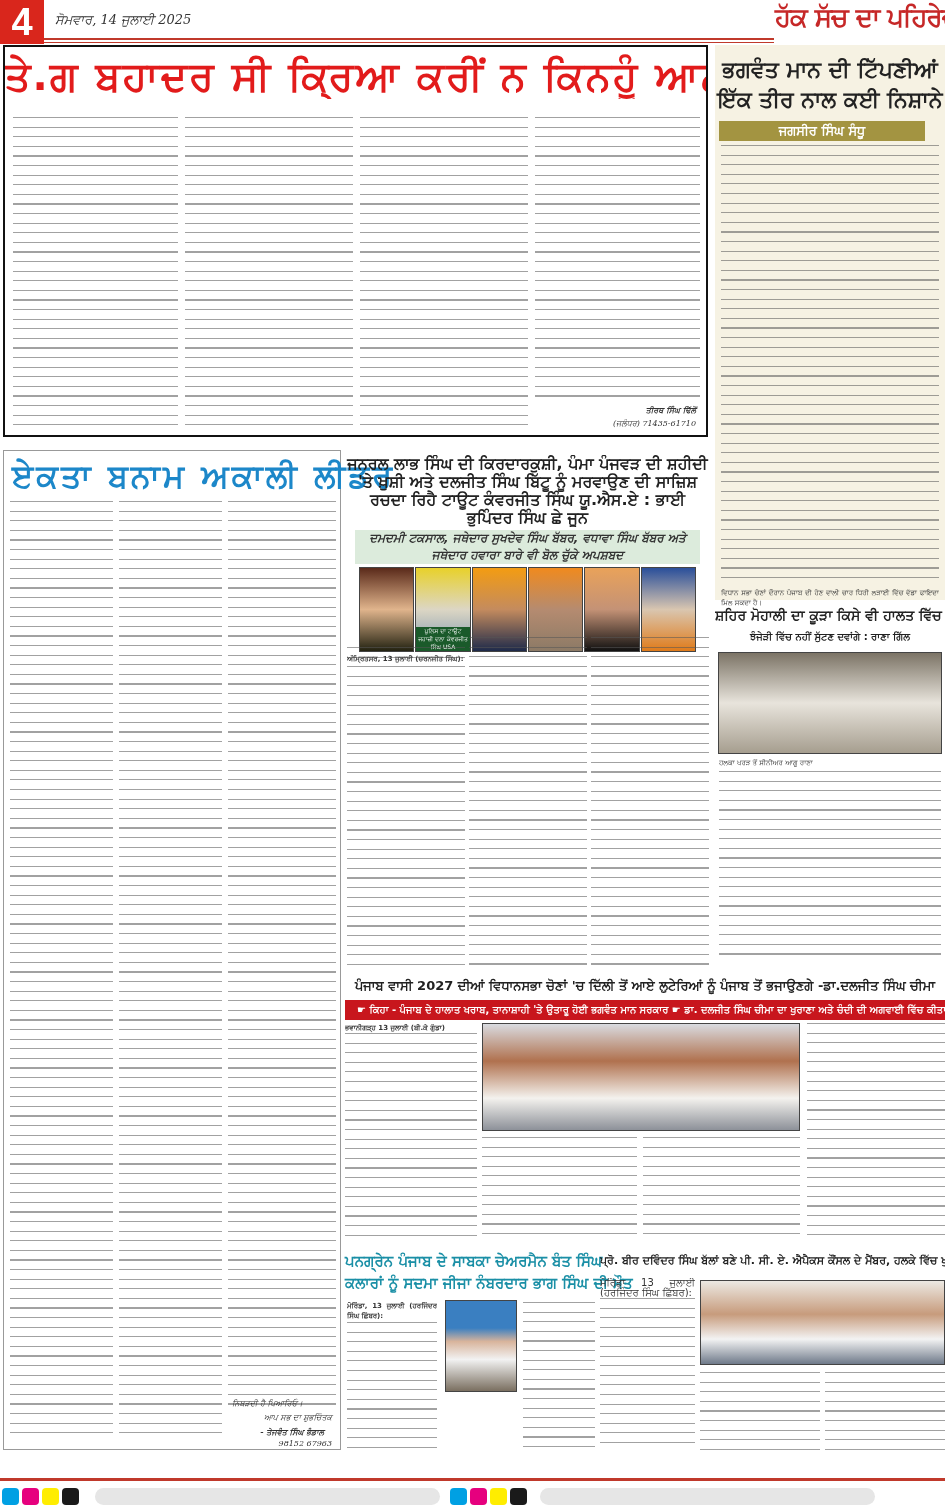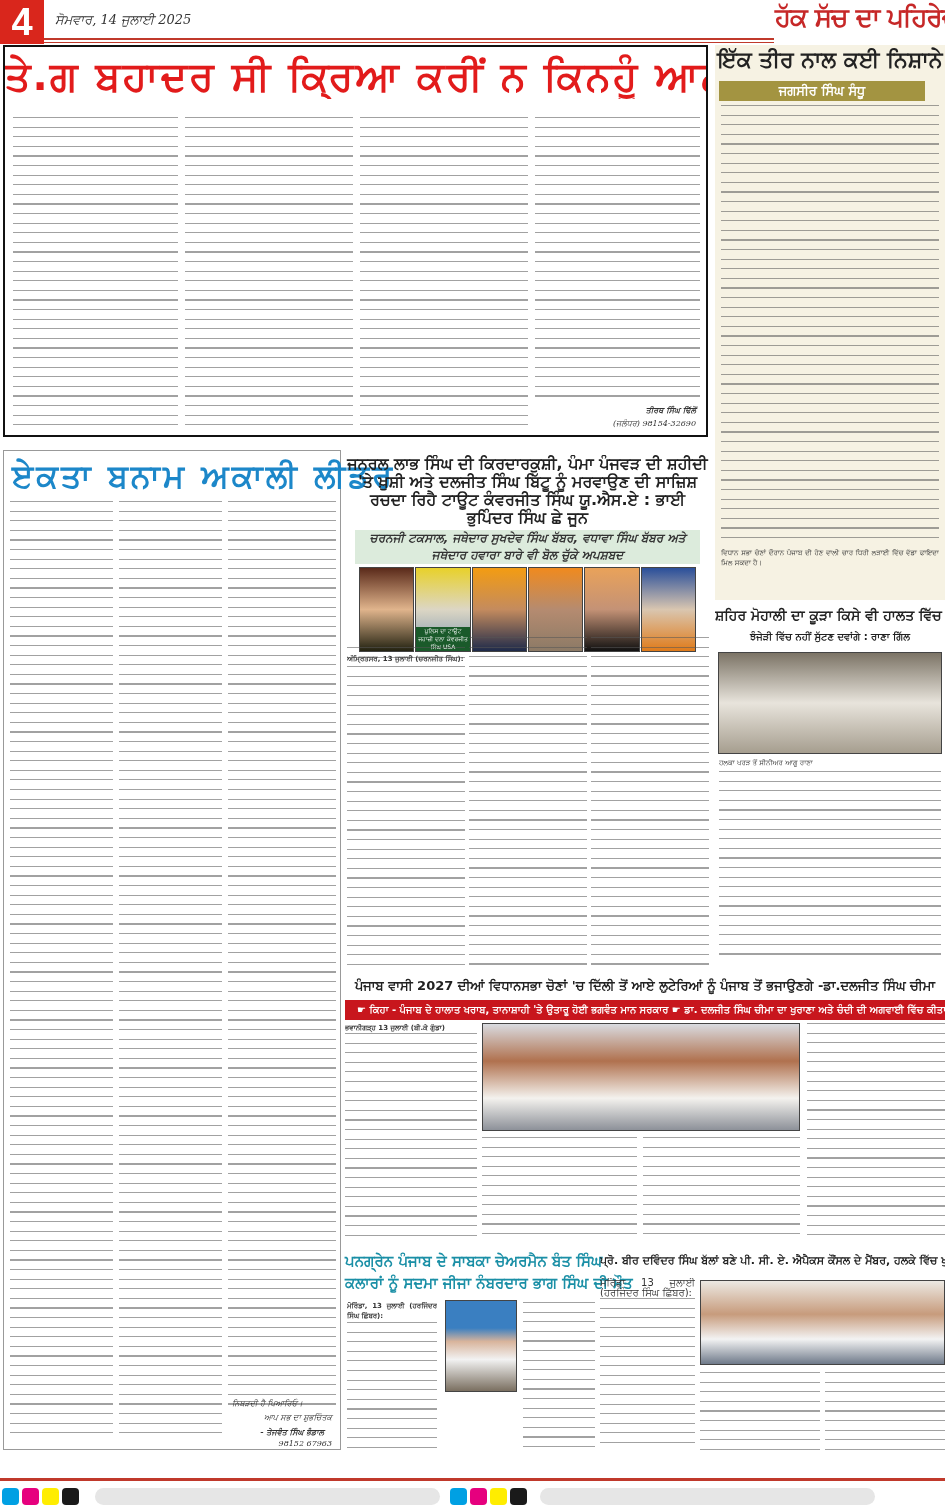--- a/index.html
+++ b/index.html
@@ -38,24 +38,25 @@
   <span>ਹੱਕ ਸੱਚ ਦਾ ਪਹਿਰੇਦਾਰ</span>
 </div>
 
 <div class="abs box" style="left:3px;top:45px;width:705px;height:392px">
   <div class="headline-red" style="margin-top:6px;line-height:46px">ਤੇ.ਗ ਬਹਾਦਰ ਸੀ ਕ੍ਰਿਆ ਕਰੀਂ ਨ ਕਿਨਹੂੰ ਆਨ</div>
   <div class="abs col-text lines" style="left:8px;top:70px;width:165px;height:312px"></div>
   <div class="abs col-text lines" style="left:180px;top:70px;width:168px;height:312px"></div>
   <div class="abs col-text lines" style="left:355px;top:70px;width:168px;height:312px"></div>
   <div class="abs col-text lines" style="left:530px;top:70px;width:165px;height:285px"></div>
   <div class="abs sign" style="right:10px;top:358px;font-weight:bold">ਤੀਰਥ ਸਿੰਘ ਢਿੱਲੋਂ</div>
-  <div class="abs sign" style="right:10px;top:372px">(ਜਲੰਧਰ) 98154-32690</div>
+  <div class="abs sign" style="right:10px;top:372px">(ਜਲੰਧਰ) 71435-61710</div>
 </div>
 
 <div class="abs" style="left:715px;top:45px;width:230px;height:555px;background:#f6f2e3">
+  <div class="sub-h" style="margin-top:10px">ਭਗਵੰਤ ਮਾਨ ਦੀ ਟਿੱਪਣੀਆਂ</div>
   <div class="sub-h">ਇੱਕ ਤੀਰ ਨਾਲ ਕਈ ਨਿਸ਼ਾਨੇ</div>
   <div class="byline-bar" style="margin:6px 20px 4px 4px">ਜਗਸੀਰ ਸਿੰਘ ਸੰਧੂ</div>
   <div class="col-text lines" style="margin:4px 6px;height:440px"></div>
   <div class="col-text" style="margin:0 6px;font-size:7px">ਵਿਧਾਨ ਸਭਾ ਚੋਣਾਂ ਦੌਰਾਨ ਪੰਜਾਬ ਦੀ ਹੋਣ ਵਾਲੀ ਚਾਰ ਧਿਰੀ ਲੜਾਈ ਵਿੱਚ ਵੱਡਾ ਫਾਇਦਾ ਮਿਲ ਸਕਦਾ ਹੈ।</div>
 </div>
 
 <div class="abs" style="left:715px;top:605px;width:230px;height:370px">
   <div class="dark-h" style="font-size:14px">ਸ਼ਹਿਰ ਮੋਹਾਲੀ ਦਾ ਕੂੜਾ ਕਿਸੇ ਵੀ ਹਾਲਤ ਵਿੱਚ ਪਿੰਡ</div>
   <div class="dark-h" style="font-size:10px">ਝੰਜੇੜੀ ਵਿੱਚ ਨਹੀਂ ਸੁੱਟਣ ਦਵਾਂਗੇ : ਰਾਣਾ ਗਿੱਲ</div>
   <div class="photo" style="margin:5px 3px;height:102px;background:linear-gradient(180deg,#7c7466,#e8e4dc 50%,#a69e8f)"></div>
@@ -69,21 +70,21 @@
   <div class="abs col-text lines" style="left:115px;top:50px;width:103px;height:940px"></div>
   <div class="abs col-text lines" style="left:224px;top:50px;width:108px;height:905px"></div>
   <div class="abs sign" style="left:228px;top:948px;text-align:right">ਨਿਬੜਦੀ ਹੈ ਪਿਆਰਿਓ।</div>
   <div class="abs sign" style="right:8px;top:962px">ਆਪ ਸਭ ਦਾ ਸ਼ੁਭਚਿੰਤਕ</div>
   <div class="abs sign" style="right:16px;top:976px;font-weight:bold">- ਤੇਜਵੰਤ ਸਿੰਘ ਭੰਡਾਲ</div>
   <div class="abs sign" style="right:8px;top:988px">98152 67963</div>
 </div>
 
 <div class="abs" style="left:345px;top:455px;width:365px;height:515px">
   <div class="dark-h" style="font-size:16px;white-space:normal;line-height:18px">ਜਨਰਲ ਲਾਭ ਸਿੰਘ ਦੀ ਕਿਰਦਾਰਕੁਸ਼ੀ, ਪੰਮਾ ਪੰਜਵੜ ਦੀ ਸ਼ਹੀਦੀ 'ਤੇ ਖ਼ੁਸ਼ੀ ਅਤੇ ਦਲਜੀਤ ਸਿੰਘ ਬਿੱਟੂ ਨੂੰ ਮਰਵਾਉਣ ਦੀ ਸਾਜ਼ਿਸ਼ ਰਚਦਾ ਰਿਹੈ ਟਾਊਟ ਕੰਵਰਜੀਤ ਸਿੰਘ ਯੂ.ਐਸ.ਏ : ਭਾਈ ਭੁਪਿੰਦਰ ਸਿੰਘ ਛੇ ਜੂਨ</div>
-  <div class="green-bar" style="margin:3px 10px">ਚਰਨਜੀ ਟਕਸਾਲ, ਜਥੇਦਾਰ ਸੁਖਦੇਵ ਸਿੰਘ ਬੱਬਰ, ਵਧਾਵਾ ਸਿੰਘ ਬੱਬਰ ਅਤੇ ਜਥੇਦਾਰ ਹਵਾਰਾ ਬਾਰੇ ਵੀ ਬੋਲ ਚੁੱਕੇ ਅਪਸ਼ਬਦ</div>
+  <div class="green-bar" style="margin:3px 10px">ਦਮਦਮੀ ਟਕਸਾਲ, ਜਥੇਦਾਰ ਸੁਖਦੇਵ ਸਿੰਘ ਬੱਬਰ, ਵਧਾਵਾ ਸਿੰਘ ਬੱਬਰ ਅਤੇ ਜਥੇਦਾਰ ਹਵਾਰਾ ਬਾਰੇ ਵੀ ਬੋਲ ਚੁੱਕੇ ਅਪਸ਼ਬਦ</div>
   <div style="display:flex;gap:1px;margin:3px 14px;height:85px">
     <div class="photo" style="flex:1;background:linear-gradient(#5a2a1a,#e0b48c 50%,#221)"></div>
     <div class="photo" style="flex:1;background:linear-gradient(#e8d12a,#dcd6c4 50%,#7b96b0);position:relative">
       <div class="abs" style="bottom:0;left:0;right:0;background:#1a5a2a;color:#fff;font-size:6px;text-align:center;line-height:8px">ਪੁਲਿਸ ਦਾ ਟਾਊਟ ਜਹਾਜ਼ੀ ਦਲਾ ਕੰਵਰਜੀਤ ਸਿੰਘ USA</div>
     </div>
     <div class="photo" style="flex:1;background:linear-gradient(#f39c12,#c48b5e 50%,#1e2a4a)"></div>
     <div class="photo" style="flex:1;background:linear-gradient(#f08a1e,#b58b70 50%,#8c7a66)"></div>
     <div class="photo" style="flex:1;background:linear-gradient(#e9a25a,#c49276 50%,#111)"></div>
     <div class="photo" style="flex:1;background:linear-gradient(#2a4f9a,#d9c6b0 50%,#e07b1a)"></div>
   </div>

